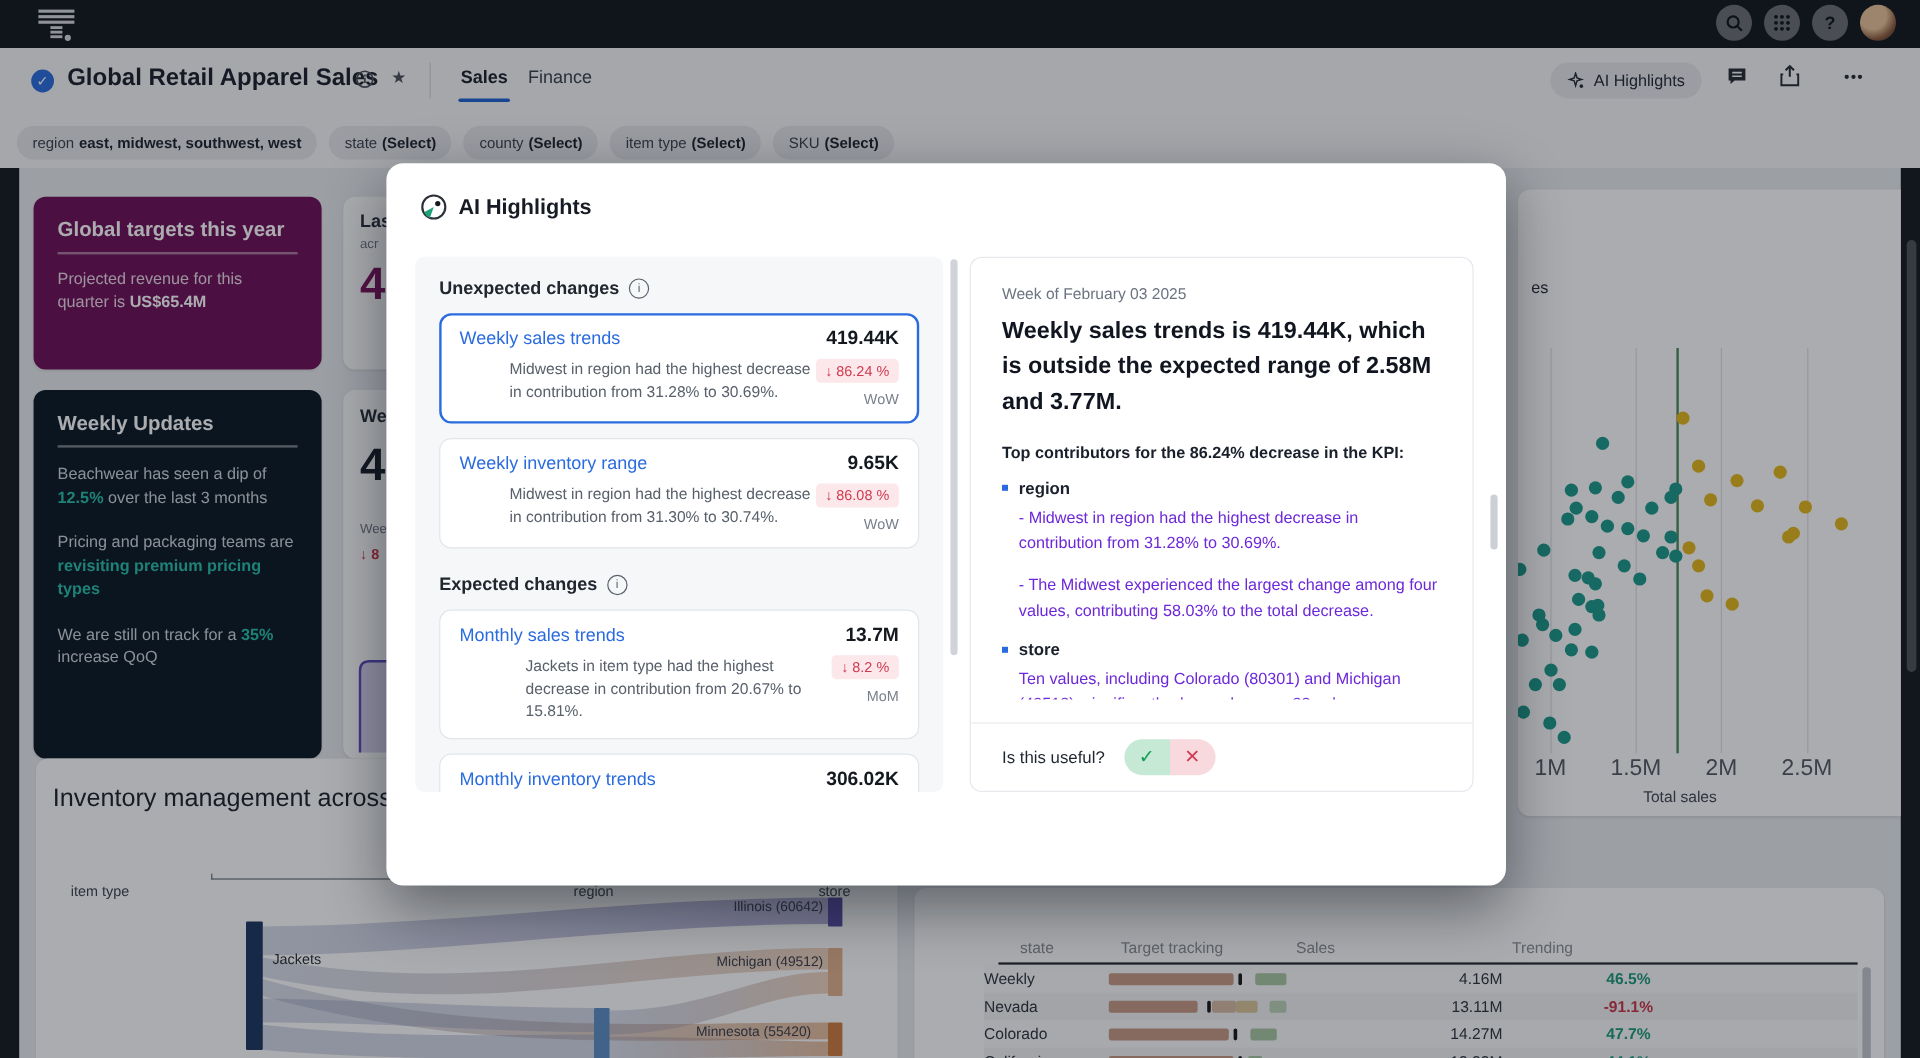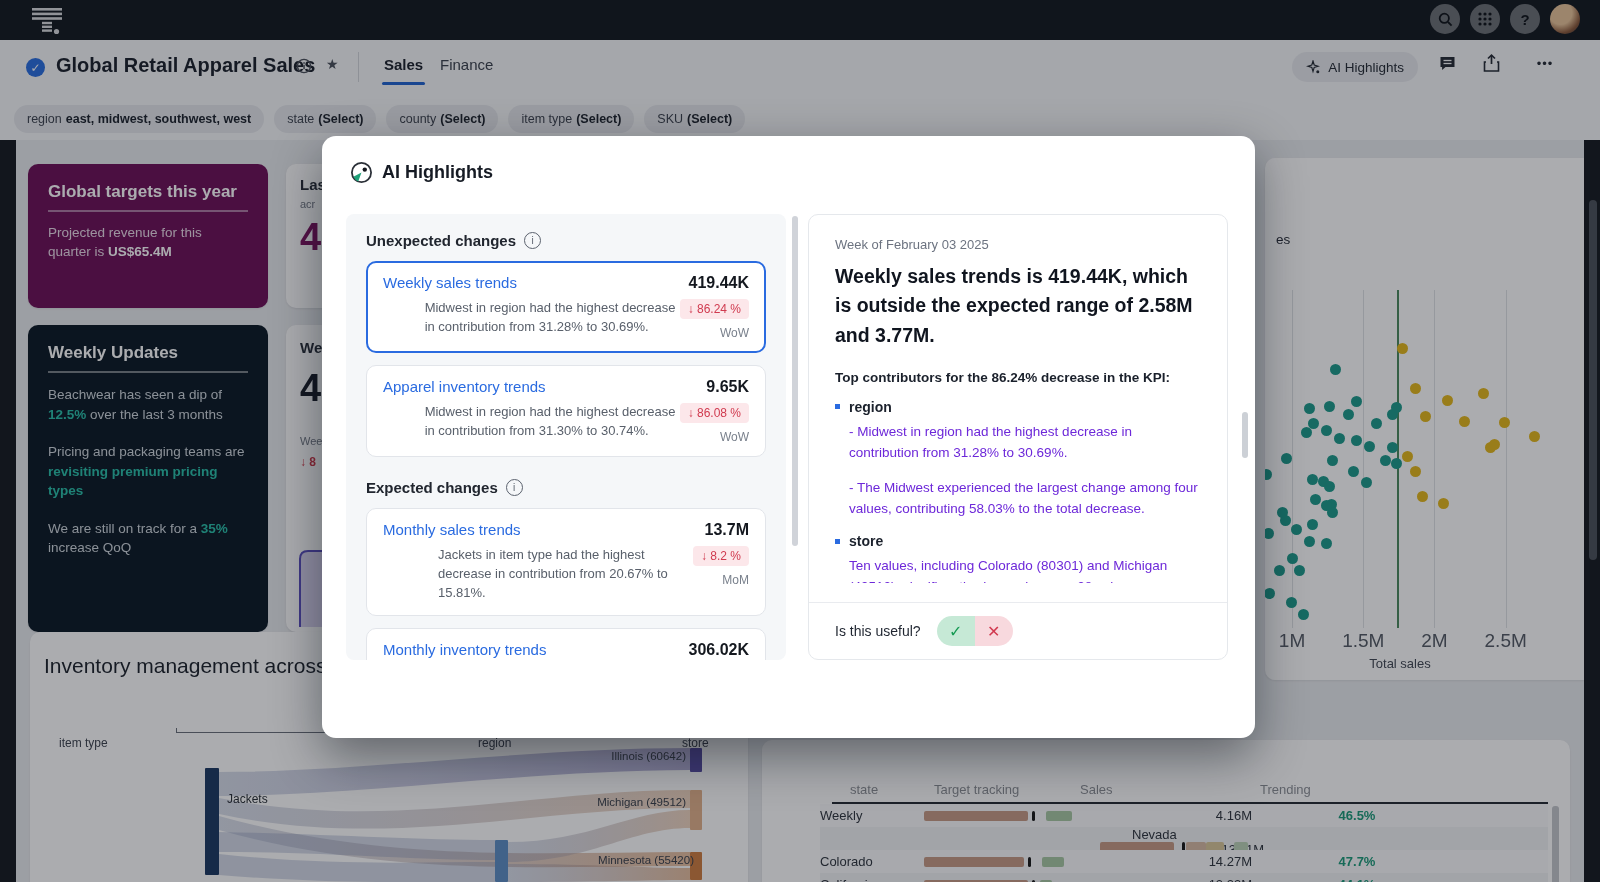--- a/index.html
+++ b/index.html
@@ -367,21 +367,21 @@
     </svg>
     <div class="sk-node" style="left:175px;top:136px;width:14px;height:107px;background:#1d3a63;"></div>
     <div class="sk-label" style="left:197px;top:160px;color:#2a3038;">Jackets</div>
     <div class="sk-node" style="left:465px;top:208px;width:13px;height:42px;background:#5f8fc6;"></div>
     <div id="store-nodes">
         <div class="sk-node" style="left: 660px; top: 116px; width: 12px; height: 24px; background: rgb(90, 80, 165);"></div>
         <div class="sk-store-label" style="left: 506px; top: 118px;">Illinois (60642)</div>
         <div class="sk-node" style="left: 660px; top: 158px; width: 12px; height: 40px; background: rgb(226, 178, 140);"></div>
         <div class="sk-store-label" style="left: 506px; top: 164px;">Michigan (49512)</div>
         <div class="sk-node" style="left: 660px; top: 220px; width: 12px; height: 28px; background: rgb(207, 127, 66);"></div>
-        <div class="sk-store-label" style="left: 514px; top: 222px;">Minnesota (55420)</div>
+        <div class="sk-store-label" style="left: 496px; top: 222px;">Minnesota (55420)</div>
       </div>
   </div>
 
   <div class="card" style="left:762px;top:700px;width:808px;height:182px;border-radius:10px 10px 0 0;">
     <div id="tbl-heads">
         <div class="tbl-headrow" style="left: 88px; top: 42px;">state</div>
         <div class="tbl-headrow" style="left: 172px; top: 42px;">Target tracking</div>
         <div class="tbl-headrow" style="left: 318px; top: 42px;">Sales</div>
         <div class="tbl-headrow" style="left: 498px; top: 42px;">Trending</div>
       </div>
@@ -390,21 +390,21 @@
         <div class="trow" style="top: 64px; background: rgb(250, 251, 252); left: 58px; width: 728px;">
           <div class="st">Weekly</div>
           <div class="barwrap">
             <div class="barseg" style="left: 0px; width: 104px; background: rgb(199, 156, 134);"></div>
             <div class="barseg" style="left: 108px; width: 3px; background: rgb(27, 27, 27);"></div>
             <div class="barseg" style="left: 122px; width: 26px; background: rgb(169, 201, 164);"></div>
           </div>
           <div class="val">4.16M</div>
           <div class="pct up">46.5%</div>
         </div>
-        <div class="trow" style="top: 87px; background: rgb(241, 243, 245); left: 58px; width: 728px; flex-direction: column;">
+        <div class="trow" style="top: 87px; background: rgb(241, 243, 245); left: 58px; width: 728px;">
           <div class="st">Nevada</div>
           <div class="barwrap">
             <div class="barseg" style="left: 0px; width: 74px; background: rgb(199, 156, 134);"></div>
             <div class="barseg" style="left: 82px; width: 3px; background: rgb(27, 27, 27);"></div>
             <div class="barseg" style="left: 86px; width: 20px; background: rgb(216, 187, 164);"></div>
             <div class="barseg" style="left: 106px; width: 18px; background: rgb(217, 199, 154);"></div>
             <div class="barseg" style="left: 134px; width: 14px; background: rgb(188, 212, 184);"></div>
           </div>
           <div class="val">13.11M</div>
           <div class="pct down">-91.1%</div>
@@ -459,21 +459,21 @@
         <div class="hl-bot">
           <div class="hl-desc">Midwest in region had the highest decrease in contribution from 31.28% to 30.69%.</div>
           <div class="hl-right">
             <span class="hl-badge">↓ 86.24 %</span>
             <span class="hl-period">WoW</span>
           </div>
         </div>
       </div>
       <div class="hl-card">
         <div class="hl-top">
-          <span class="hl-title">Apparel inventory trends</span>
+          <span class="hl-title">Weekly inventory range</span>
           <span class="hl-val">9.65K</span>
         </div>
         <div class="hl-bot">
           <div class="hl-desc">Midwest in region had the highest decrease in contribution from 31.30% to 30.74%.</div>
           <div class="hl-right">
             <span class="hl-badge">↓ 86.08 %</span>
             <span class="hl-period">WoW</span>
           </div>
         </div>
       </div>

